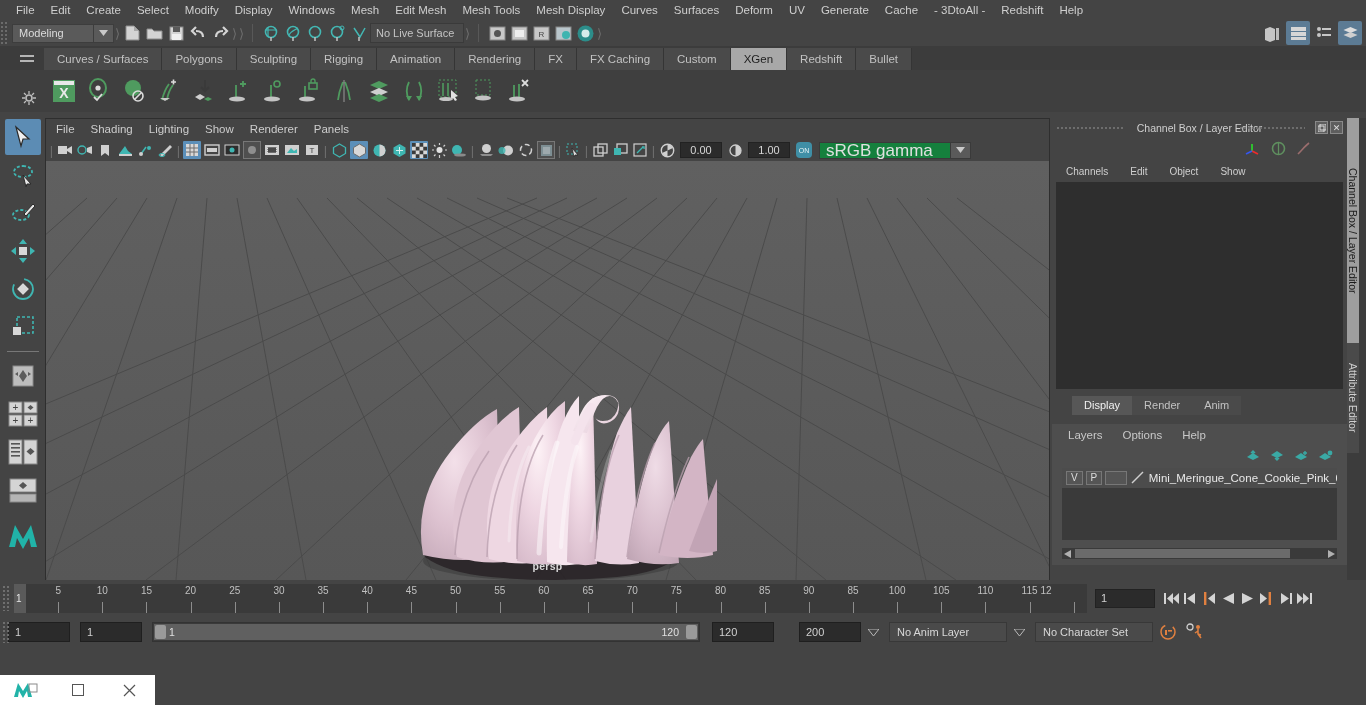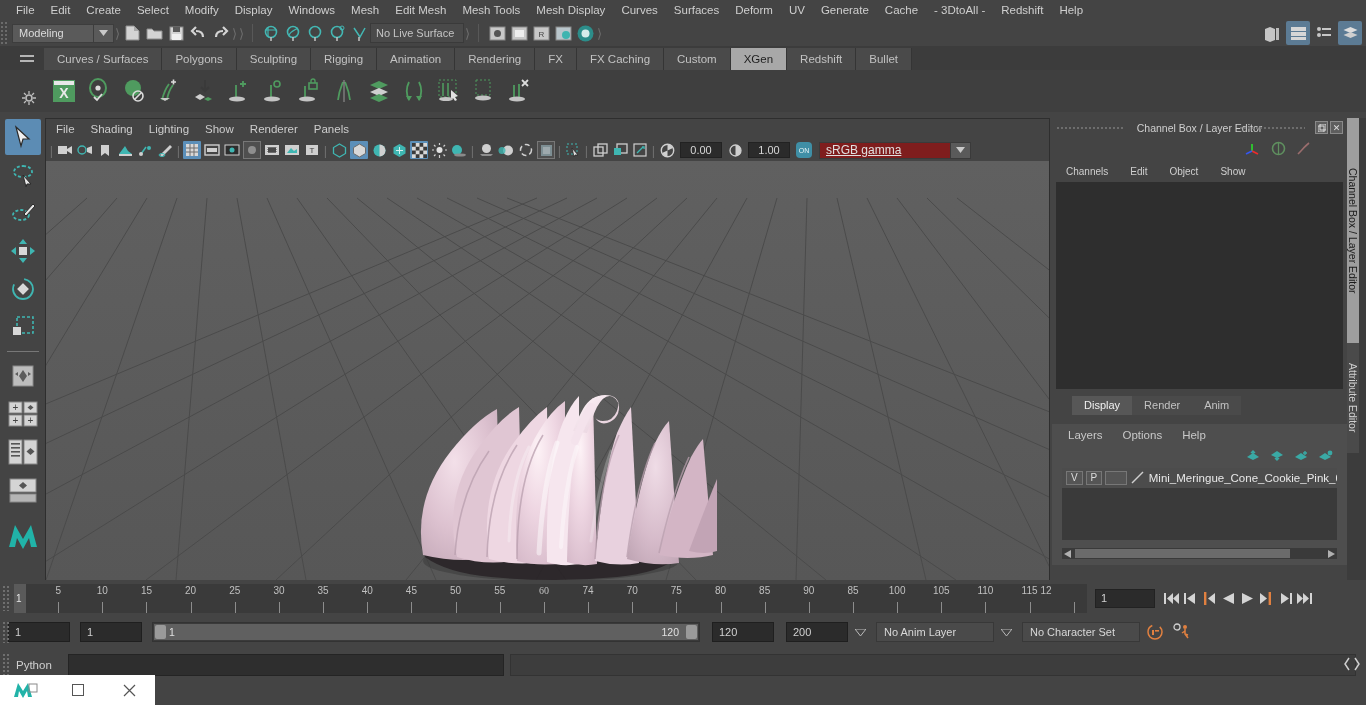--- a/index.html
+++ b/index.html
@@ -55,22 +55,22 @@
   .vpwrap { position:absolute; left:45px; top:118px; width:1005px; height:462px; background:#3d3d3d;
             border:1px solid #2e2e2e; }
   .vpmenus { height:20px; display:flex; align-items:center; padding-left:10px; gap:16px; background:#444; }
   .vpmenus span { font-size:11.5px; color:#cdcdcd; }
   .vptools { height:22px; background:#444; display:flex; align-items:center; padding-left:2px; }
   .vi { width:18px; height:18px; display:flex; align-items:center; justify-content:center; margin:0 1px;}
   .vi.on { background:#5b8fb9; border-radius:1px; }
   .vi.framed { border:1px solid #777; background:#4f4f4f; }
   .numfield { width:42px; height:16px; background:#2b2b2b; border:1px solid #222; color:#d6d6d6;
               font-size:11px; line-height:14px; text-align:center; margin:0 3px;}
-  .gammabox { width:132px; height:17px; background:#7f1d1d; border:1px solid #3a3a3a; color:#e0e0e0;
-              font-size:12px; line-height:15px; padding-left:6px; margin-left:4px;text-decoration:underline;}
+  .gammabox { width:132px; height:17px; background:#15803d; border:1px solid #3a3a3a; color:#e0e0e0;
+              font-size:17px; line-height:15px; padding-left:6px; margin-left:4px;}
   .gammaarrow { width:20px; height:17px; background:#5a5a5a; border:1px solid #3a3a3a; border-left:none;
               display:flex; align-items:center; justify-content:center;}
   .canvas { position:relative; width:100%; height:419px; overflow:hidden; background:#5c5c5c; }
   .persp { position:absolute; left:0; right:0; bottom:8px; text-align:center; font-size:10.5px;
            color:#d8d8d8; font-weight:bold; letter-spacing:.3px;}
 
   
   .rightpanel { position:absolute; left:1052px; top:118px; width:295px; height:462px; background:#444; }
   .rp-title { height:20px; display:flex; align-items:center; justify-content:center; position:relative;
               font-size:10.5px; color:#cfcfcf; }
@@ -837,20 +837,21 @@
 
         <g transform="translate(72,548)">
           <path d="M0 0 L0 -22" stroke="#2ecc2e" stroke-width="2"></path>
           <text x="0" y="-25" font-size="9" fill="#2ecc2e" text-anchor="middle" font-family="Liberation Sans">y</text>
           <path d="M0 0 L16 6" stroke="#ee2b2b" stroke-width="2"></path>
           <text x="21" y="10" font-size="9" fill="#ee2b2b" text-anchor="middle" font-family="Liberation Sans">x</text>
           <path d="M0 0 L-16 6" stroke="#3355ee" stroke-width="2"></path>
           <text x="-20" y="10" font-size="9" fill="#3355ee" text-anchor="middle" font-family="Liberation Sans">z</text>
         </g>
       </svg>
+      <div class="persp">persp</div>
     </div>
   </div>
 
   <div class="rightpanel">
     <div class="rp-title">
       <div class="dots" style="left:4px; width:68px;"></div>
       <span>Channel Box / Layer Editor</span>
       <div class="dots" style="right:42px; width:66px;"></div>
       <div class="rp-btns">
         <div class="rp-btn">
@@ -990,23 +991,23 @@
           <div class="tlab" style="left: 309.095px;">35</div>
           <div class="tick" style="left: 353.251px;"></div>
           <div class="tlab" style="left: 353.251px;">40</div>
           <div class="tick" style="left: 397.407px;"></div>
           <div class="tlab" style="left: 397.407px;">45</div>
           <div class="tick" style="left: 441.564px;"></div>
           <div class="tlab" style="left: 441.564px;">50</div>
           <div class="tick" style="left: 485.72px;"></div>
           <div class="tlab" style="left: 485.72px;">55</div>
           <div class="tick" style="left: 529.877px;"></div>
-          <div class="tlab" style="left: 529.877px; font-family: Liberation Serif, serif;">60</div>
+          <div class="tlab" style="left: 529.877px;">60</div>
           <div class="tick" style="left: 574.033px;"></div>
-          <div class="tlab" style="left: 574.033px;">74</div>
+          <div class="tlab" style="left: 574.033px;">65</div>
           <div class="tick" style="left: 618.189px;"></div>
           <div class="tlab" style="left: 618.189px;">70</div>
           <div class="tick" style="left: 662.346px;"></div>
           <div class="tlab" style="left: 662.346px;">75</div>
           <div class="tick" style="left: 706.502px;"></div>
           <div class="tlab" style="left: 706.502px;">80</div>
           <div class="tick" style="left: 750.658px;"></div>
           <div class="tlab" style="left: 750.658px;">85</div>
           <div class="tick" style="left: 794.815px;"></div>
           <div class="tlab" style="left: 794.815px;">90</div>
@@ -1082,21 +1083,21 @@
     <div class="rfield">1</div>
     <div class="rfield" style="margin-left:10px;">1</div>
     <div class="rangebar">
       <div class="rinner"></div>
       <div class="rhandle" style="left:2px;"></div>
       <div class="rtxt" style="left:16px;">1</div>
       <div class="rtxt" style="right:20px;">120</div>
       <div class="rhandle" style="right:2px;"></div>
     </div>
     <div class="rfield" style="margin-left:12px;">120</div>
-    <div class="rfield" style="margin-left:12px;">200</div>
+    <div class="rfield" style="margin-left:25px;">200</div>
     <div class="darrow">
       <svg width="11" height="7" viewBox="0 0 11 7">
           <path d="M0 0h11L5.5 7z" fill="none" stroke="#b9b9b9"></path>
         </svg>
     </div>
     <div class="dropf">No Anim Layer</div>
     <div class="darrow">
       <svg width="11" height="7" viewBox="0 0 11 7">
           <path d="M0 0h11L5.5 7z" fill="none" stroke="#b9b9b9"></path>
         </svg>
@@ -1111,31 +1112,20 @@
     </div>
     <div class="darrow" style="width:24px;">
       <svg width="19" height="18" viewBox="0 0 19 18">
           <circle cx="4" cy="4" r="3" fill="none" stroke="#d0d0d0" stroke-width="1.3"></circle>
           <circle cx="12" cy="4" r="2" fill="#e08040"></circle>
           <path d="M12 6v5l3 4M12 8l-3 2M12 11l3 1" stroke="#e08040" stroke-width="1.5" fill="none"></path>
         </svg>
     </div>
   </div>
 
-  <div class="cmdwrap">
-    <div class="gripv" style="height:24px;"></div>
-    <div class="cmdlabel">Python</div>
-    <div class="cmdin" style="width:436px;"></div>
-    <div class="cmdout" style="width:846px;margin-left:6px;"></div>
-    <div style="position:absolute;right:6px;">
-      <svg width="16" height="16" viewBox="0 0 16 16">
-          <path d="M5 2L1 8l4 6M11 2l4 6-4 6" stroke="#cfcfcf" stroke-width="1.5" fill="none"></path>
-        </svg>
-    </div>
-  </div>
 
   <div class="taskbar">
     <div class="tbi">
       <svg width="26" height="18" viewBox="0 0 26 18">
           <path d="M1 16L5 2l5 8 5-8 4 14h-4l-1-6-4 7-4-7-1 6z" fill="#21b3a8"></path>
           <rect x="16" y="3" width="8" height="8" fill="none" stroke="#8a8a8a"></rect>
         </svg>
     </div>
     <div class="tbi">
       <svg width="12" height="12" viewBox="0 0 12 12">

